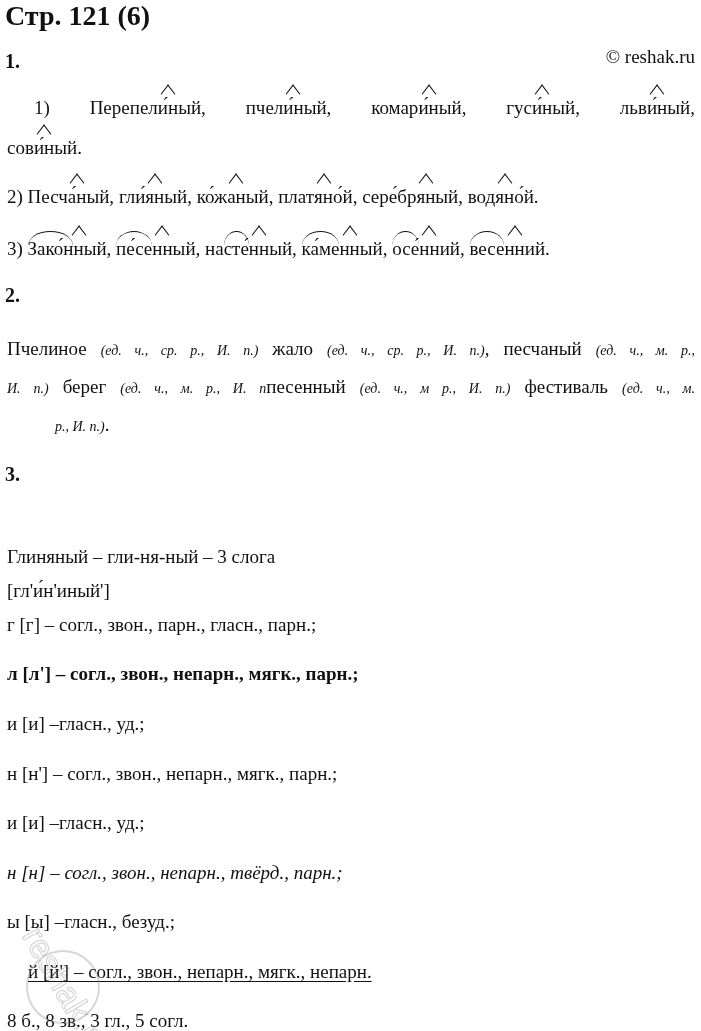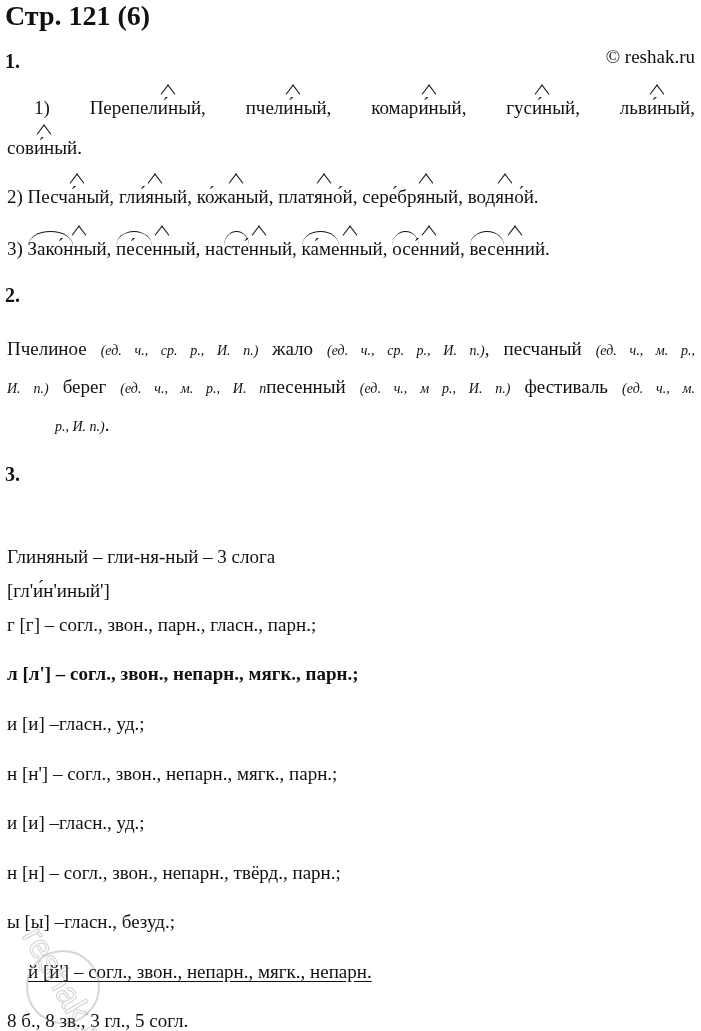--- a/index.html
+++ b/index.html
@@ -94,21 +94,21 @@
 </div>
 
 <div class="abs num" style="left:5px; top:463px;">3.</div>
 <div class="abs line" style="top:514px;margin-top:32px;">Глиняный – гли-ня-ный – 3 слога</div>
 <div class="abs line" style="top:580px;">[гл'и́н'иный']</div>
 <div class="abs line" style="top:614px;">г [г] – согл., звон., парн., гласн., парн.;</div>
 <div class="abs line" style="top:663px;font-weight:bold;">л [л'] – согл., звон., непарн., мягк., парн.;</div>
 <div class="abs line" style="top:713px;">и [и] –гласн., уд.;</div>
 <div class="abs line" style="top:763px;font-family:Liberation Serif, serif;">н [н'] – согл., звон., непарн., мягк., парн.;</div>
 <div class="abs line" style="top:812px;">и [и] –гласн., уд.;</div>
-<div class="abs line" style="top:862px;">н [н] – согл., звон., непарн., твёрд., парн.;</div>
+<div class="abs line" style="top:862px;font-style:italic;">н [н] – согл., звон., непарн., твёрд., парн.;</div>
 <div class="abs line" style="top:911px;">ы [ы] –гласн., безуд.;</div>
 <div class="abs line under" style="top:961px;">й [й'] – согл., звон., непарн., мягк., непарн.</div>
 <div class="abs line" style="top:1010px;text-align:right;">8 б., 8 зв., 3 гл., 5 согл.</div>
 
 <div class="wm">
   <div class="circle"></div>
   <div class="txt">reshak.ru</div>
 </div>
 
 </body></html>

